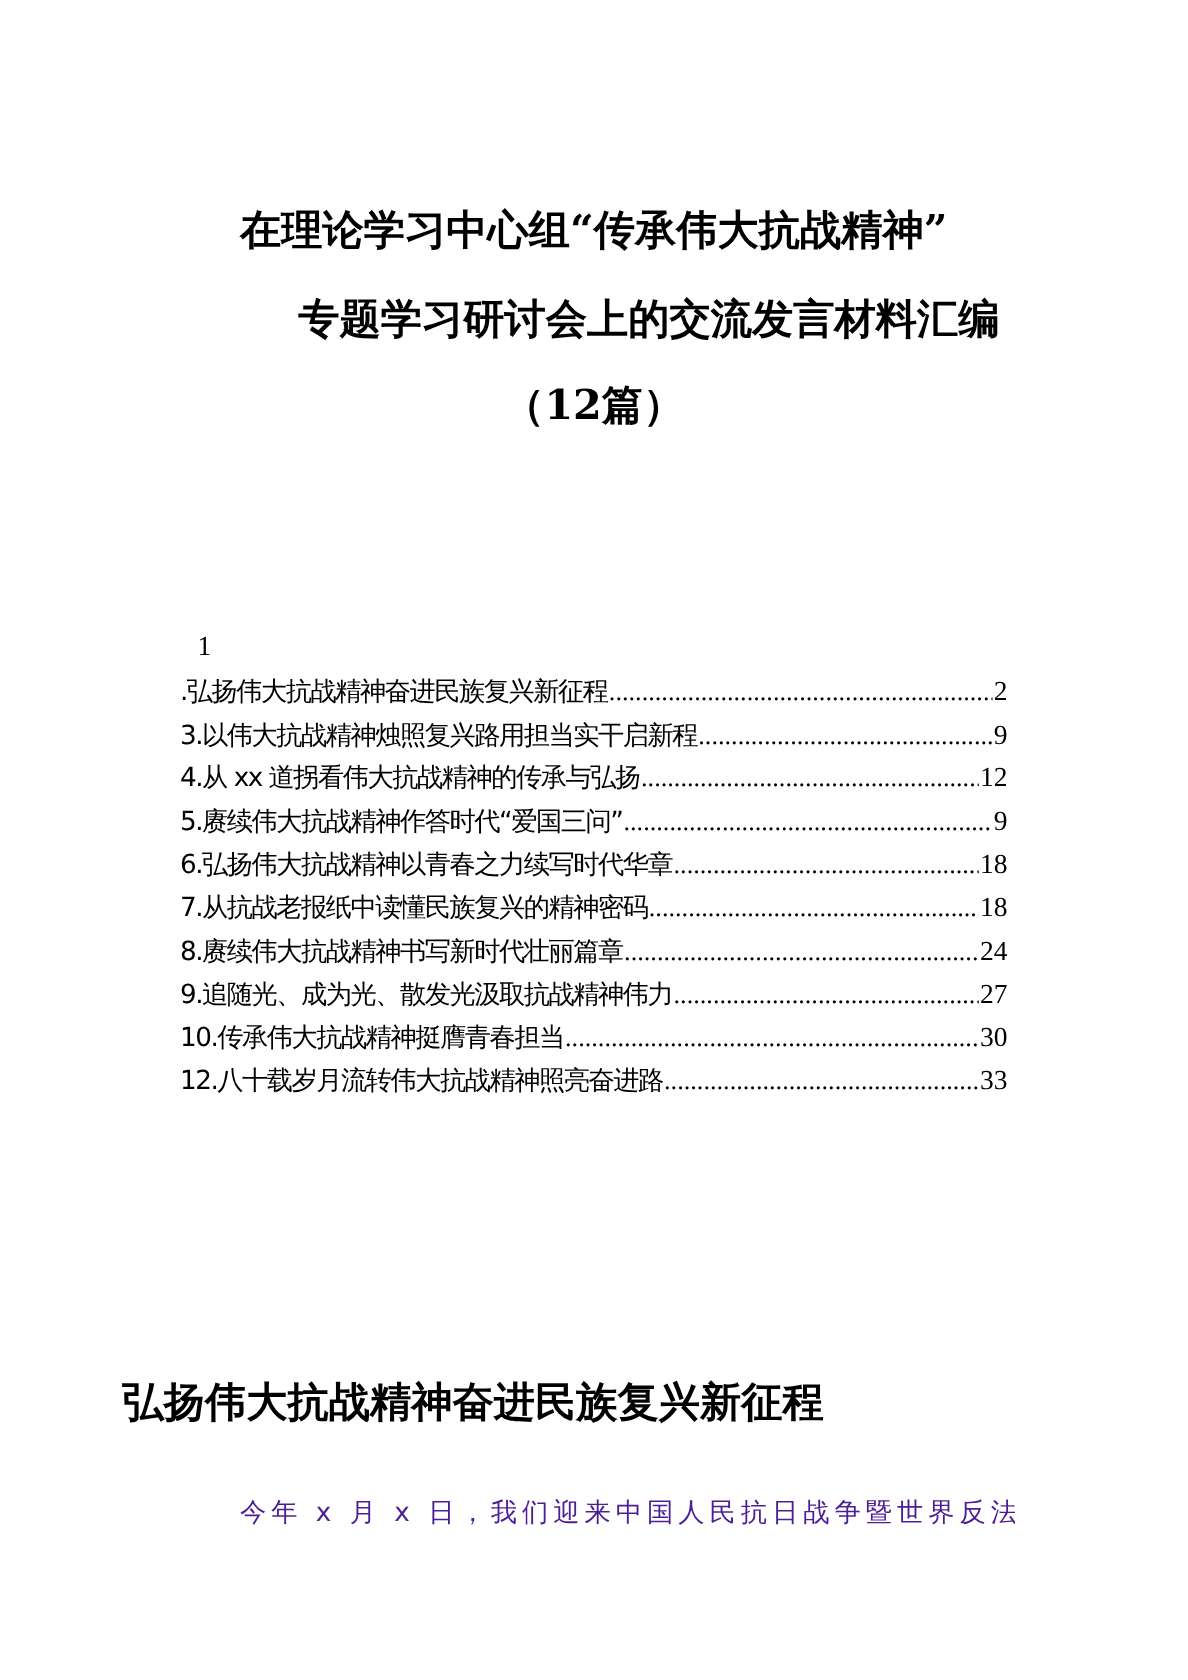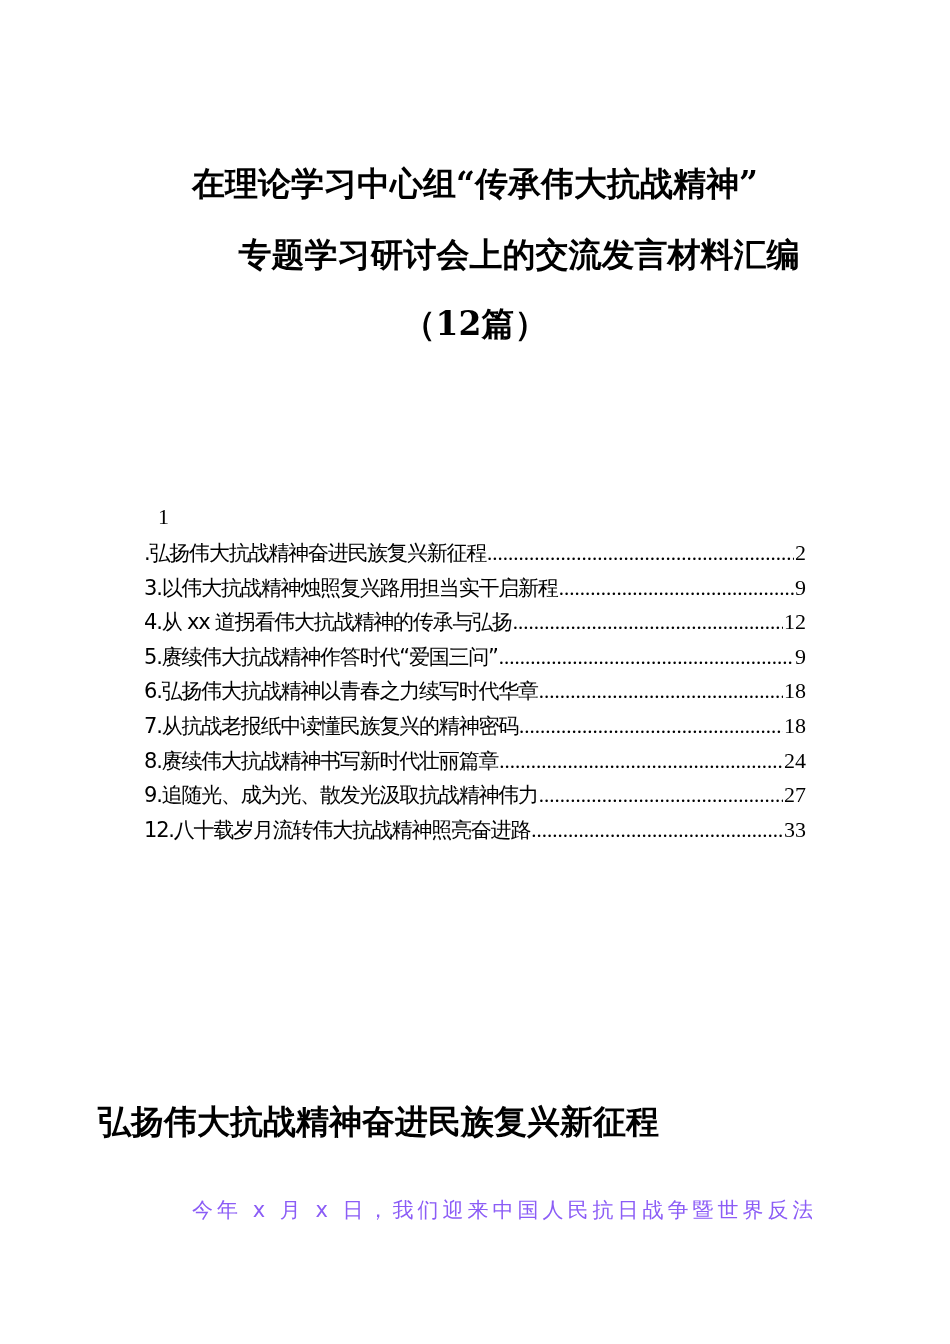--- a/index.html
+++ b/index.html
@@ -39,21 +39,21 @@
     }
     .toc-page { flex: 0 0 auto; font-family: "Liberation Serif", serif; font-size: 22px; }
     .section-title {
       position: absolute; left: 0; width: 757px; text-align: center; top: 1100px;
       font-family: "DejaVu Serif", "Liberation Serif", serif; font-weight: bold; font-size: 33px;
       white-space: nowrap;
     }
     .body-text {
       position: absolute; left: 192px; top: 1196px; width: 620px;
       font-family: "DejaVu Sans", "Liberation Sans", sans-serif; font-size: 21px;
-      letter-spacing: 4px; white-space: nowrap; overflow: hidden; color: #8b5cf6;
+      letter-spacing: 4px; white-space: nowrap; overflow: hidden; color: #4c1d95;
     }
   </style>
 </head>
 <body>
 
 <div class="page">
   <div class="title-line t1">在理论学习中心组“传承伟大抗战精神”</div>
   <div class="title-line t2">专题学习研讨会上的交流发言材料汇编</div>
   <div class="title-line t3">（12篇）</div>
 
@@ -95,20 +95,25 @@
       <span class="toc-label">8.赓续伟大抗战精神书写新时代壮丽篇章</span>
       <span class="toc-dots"></span>
       <span class="toc-page">24</span>
     </div>
     <div class="toc-row">
       <span class="toc-label">9.追随光、成为光、散发光汲取抗战精神伟力</span>
       <span class="toc-dots"></span>
       <span class="toc-page">27</span>
     </div>
     <div class="toc-row">
+      <span class="toc-label">10.传承伟大抗战精神挺膺青春担当</span>
+      <span class="toc-dots"></span>
+      <span class="toc-page">30</span>
+    </div>
+    <div class="toc-row">
       <span class="toc-label">12.八十载岁月流转伟大抗战精神照亮奋进路</span>
       <span class="toc-dots"></span>
       <span class="toc-page">33</span>
     </div>
   </div>
 
   <div class="section-title">弘扬伟大抗战精神奋进民族复兴新征程</div>
   <div class="body-text">今年 x 月 x 日，我们迎来中国人民抗日战争暨世界反法</div>
 </div>
 

